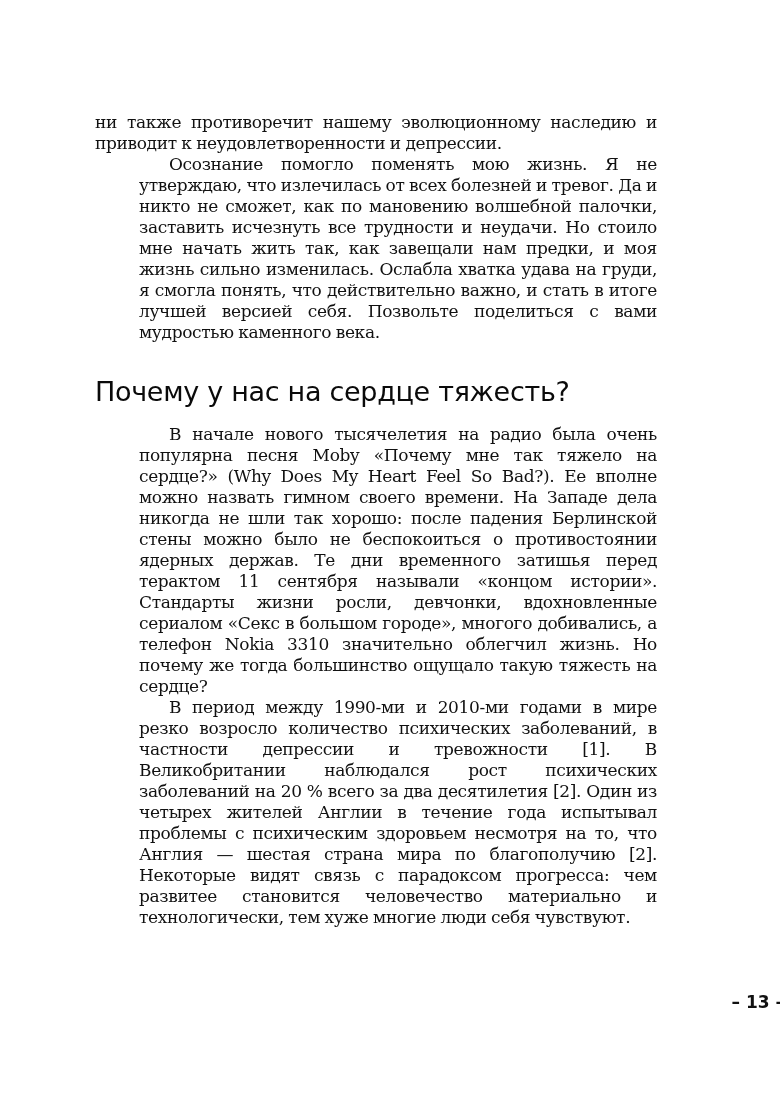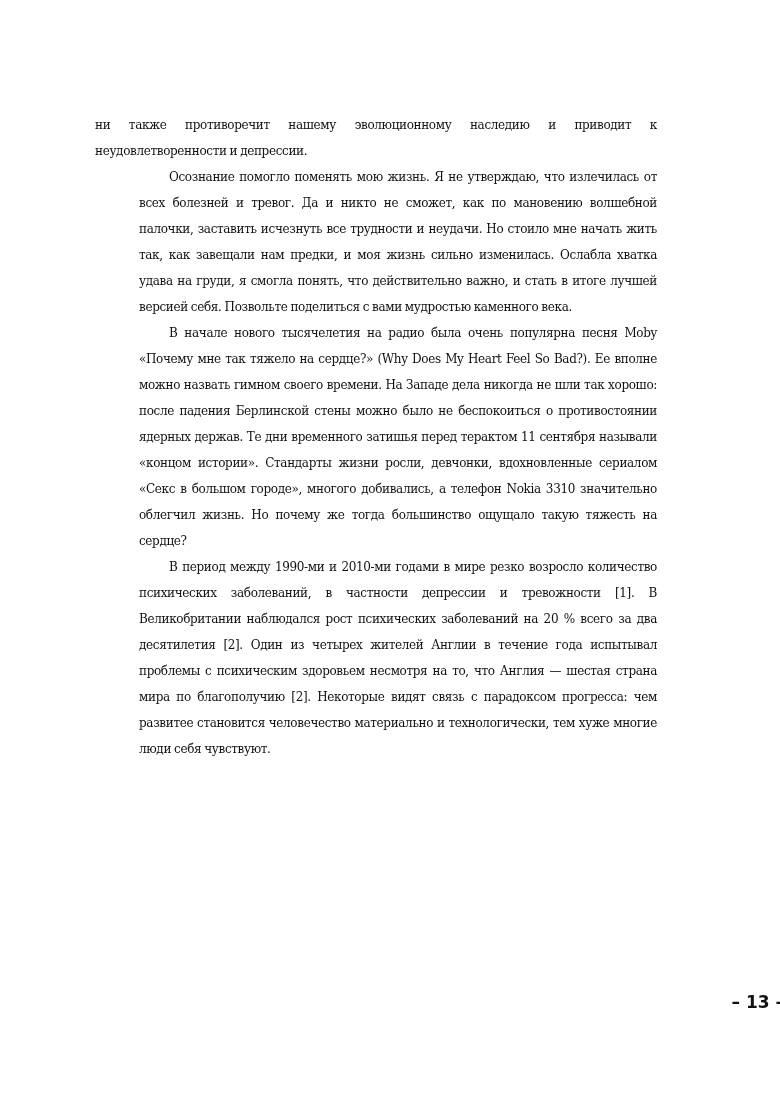--- a/index.html
+++ b/index.html
@@ -15,22 +15,22 @@
       color: #111111;
     }
     .page {
       position: absolute;
       left: 95px;
       top: 112px;
       width: 562px;
     }
     .para {
       font-family: "DejaVu Serif", serif;
-      font-size: 12px;
-      line-height: 26px;
+      font-size: 17px;
+      line-height: 21px;
       text-align: justify;
       margin: 0;
       letter-spacing: -0.35px;
       word-spacing: -0.5px;
     }
     .para.indent {
       text-indent: 30px;
       margin-left: 44px;
     }
     .heading {
@@ -54,18 +54,19 @@
       color: #111111;
     }
   </style>
 </head>
 <body>
 
 <div class="page">
   <p class="para">ни также противоречит нашему эволюционному наследию и приводит к неудовлетворенности и депрессии.</p>
   <p class="para indent">Осознание помогло поменять мою жизнь. Я не утверждаю, что излечилась от всех болезней и тревог. Да и никто не сможет, как по мановению волшебной палочки, заставить исчезнуть все трудности и неудачи. Но стоило мне начать жить так, как завещали нам предки, и моя жизнь сильно изменилась. Ослабла хватка удава на груди, я смогла понять, что действительно важно, и стать в итоге лучшей версией себя. Позвольте поделиться с вами мудростью каменного века.</p>
 
+  <h2 class="heading">Почему у нас на сердце тяжесть?</h2>
 
   <p class="para indent">В начале нового тысячелетия на радио была очень популярна песня Moby «Почему мне так тяжело на сердце?» (Why Does My Heart Feel So Bad?). Ее вполне можно назвать гимном своего времени. На Западе дела никогда не шли так хорошо: после падения Берлинской стены можно было не беспокоиться о противостоянии ядерных держав. Те дни временного затишья перед терактом 11 сентября называли «концом истории». Стандарты жизни росли, девчонки, вдохновленные сериалом «Секс в большом городе», многого добивались, а телефон Nokia 3310 значительно облегчил жизнь. Но почему же тогда большинство ощущало такую тяжесть на сердце?</p>
   <p class="para indent">В период между 1990-ми и 2010-ми годами в мире резко возросло количество психических заболеваний, в частности депрессии и тревожности [1]. В Великобритании наблюдался рост психических заболеваний на 20 % всего за два десятилетия [2]. Один из четырех жителей Англии в течение года испытывал проблемы с психическим здоровьем несмотря на то, что Англия — шестая страна мира по благополучию [2]. Некоторые видят связь с парадоксом прогресса: чем развитее становится человечество материально и технологически, тем хуже многие люди себя чувствуют.</p>
 </div>
 
 <div class="page-number">– 13 –</div>
 
 </body></html>

